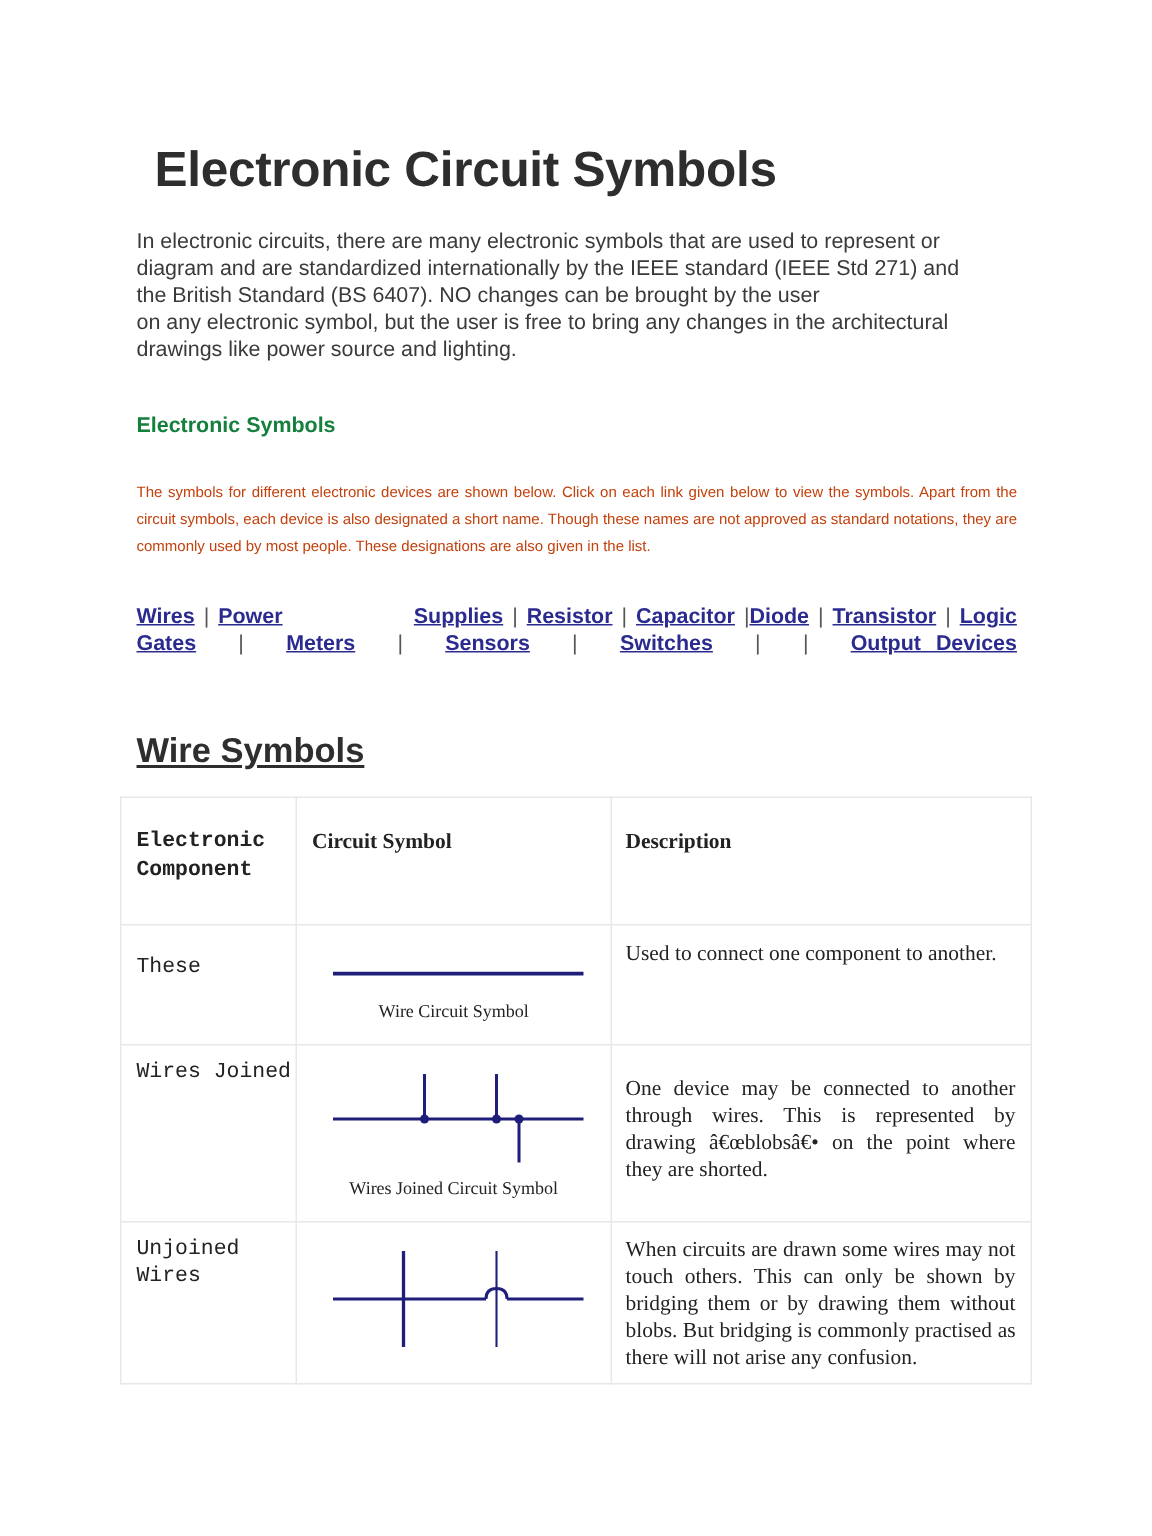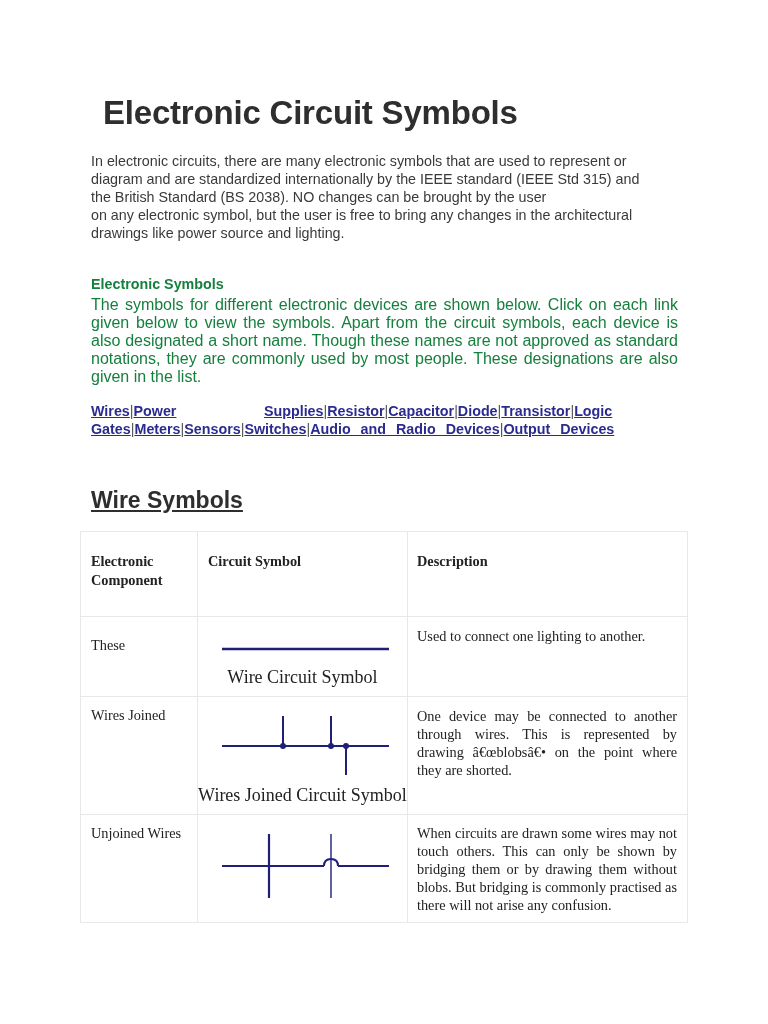--- a/index.html
+++ b/index.html
@@ -17,61 +17,61 @@
   .intro {
     position: absolute; left: 0; top: 152px; width: 590px;
     font-size: 14.3px; line-height: 18px; color: #3a3a3a; margin: 0;
   }
   .intro span { display: block; white-space: nowrap; }
   h3 {
     position: absolute; left: 0; top: 276px; margin: 0;
     font-size: 14.3px; font-weight: bold; color: #15803d;
   }
   .para2 {
-    position: absolute; left: 0; top: 296px; width: 587px;
-    font-size: 16px; line-height: 18px; color: #15803d; margin: 0;
+    position: absolute; left: 0; top: 320px; width: 587px;
+    font-size: 10px; line-height: 18px; color: #c2410c; margin: 0;
     text-align: justify;
   }
   .links {
     position: absolute; left: 0; top: 402px; width: 587px;
     font-size: 14.3px; line-height: 18px; font-weight: bold; color: #3a3a3a;
     text-align: justify; text-align-last: justify;
   }
-  .links .line { display: flex; justify-content: flex-start; white-space: nowrap; }
+  .links .line { display: flex; justify-content: space-between; white-space: nowrap; }
   .links a { color: #2b2b8f; text-decoration: underline; cursor: pointer; }
   .links .sep { font-weight: normal; color: #555; }
   h2 {
     position: absolute; left: 0; top: 487px; margin: 0;
     font-size: 23px; font-weight: bold; color: #2e2e2e; text-decoration: underline;
   }
   table {
     position: absolute; left: 80px; top: 531px; width: 608px;
     border-collapse: collapse; font-family: "Liberation Serif", serif;
     font-size: 14.3px; color: #222;
   }
   td, th { border: 1px solid #e8e8e8; vertical-align: top; padding: 0; }
   th { font-weight: bold; text-align: left; }
-  .c1 { width: 106px; padding-left: 10px; }
+  .c1 { width: 106px; padding-left: 10px; font-family: Liberation Mono, monospace; }
   .c2 { width: 199px; padding-left: 10px; }
   .c3 { padding-left: 9px; padding-right: 10px; }
   .hdr th { height: 85px; padding-top: 20px; line-height: 19px; box-sizing: border-box; }
   .desc { text-align: justify; line-height: 18px; }
-  .caption { font-size: 18px; text-align: center; color: #222; display: block; }
+  .caption { font-size: 12px; text-align: center; color: #222; display: block; }
   svg { display: block; }
 </style>
 </head>
 <body>
 
 <div class="page">
   <h1>Electronic Circuit Symbols</h1>
 
   <p class="intro">
     <span>In electronic circuits, there are many electronic symbols that are used to represent or</span>
-    <span>diagram and are standardized internationally by the IEEE standard (IEEE Std 315) and</span>
-    <span>the British Standard (BS 2038). NO changes can be brought by the user</span>
+    <span>diagram and are standardized internationally by the IEEE standard (IEEE Std 271) and</span>
+    <span>the British Standard (BS 6407). NO changes can be brought by the user</span>
     <span>on any electronic symbol, but the user is free to bring any changes in the architectural</span>
     <span>drawings like power source and lighting.</span>
   </p>
 
   <h3>Electronic Symbols</h3>
 
   <p class="para2">The symbols for different electronic devices are shown below. Click on each link given below to view the symbols. Apart from the circuit symbols, each device is also designated a short name. Though these names are not approved as standard notations, they are commonly used by most people. These designations are also given in the list.</p>
 
   <div class="links">
     <div class="line">
@@ -96,21 +96,20 @@
     </div>
     <div class="line">
       <a>Gates</a>
       <span class="sep">|</span>
       <a>Meters</a>
       <span class="sep">|</span>
       <a>Sensors</a>
       <span class="sep">|</span>
       <a>Switches</a>
       <span class="sep">|</span>
-      <a style="word-spacing:6px;">Audio and Radio Devices</a>
       <span class="sep">|</span>
       <a style="word-spacing:6px;">Output Devices</a>
     </div>
   </div>
 
   <h2>Wire Symbols</h2>
 </div>
 
 <table>
   <tbody>
@@ -121,38 +120,38 @@
   </tr>
 
   <tr style="height:80px;">
     <td class="c1" style="padding-top:20px;">These</td>
     <td class="c2">
       <svg width="190" height="36" style="margin-top:12px;">
         <line x1="14" y1="20" x2="181" y2="20" stroke="#1f1f7a" stroke-width="2.5"></line>
       </svg>
       <span class="caption" style="margin-left:-10px; margin-top:2px;">Wire Circuit Symbol</span>
     </td>
-    <td class="c3 desc" style="padding-top:10px;">Used to connect one lighting to another.</td>
+    <td class="c3 desc" style="padding-top:10px;">Used to connect one component to another.</td>
   </tr>
 
   <tr style="height:118px;">
     <td class="c1" style="padding-top:10px;">Wires Joined</td>
     <td class="c2">
       <svg width="190" height="66" style="margin-top:16px;">
         <line x1="14" y1="33" x2="181" y2="33" stroke="#1f1f7a" stroke-width="2"></line>
         <line x1="75" y1="3" x2="75" y2="33" stroke="#1f1f7a" stroke-width="2"></line>
         <line x1="123" y1="3" x2="123" y2="33" stroke="#1f1f7a" stroke-width="2"></line>
         <line x1="138" y1="33" x2="138" y2="62" stroke="#1f1f7a" stroke-width="2"></line>
         <circle cx="75" cy="33" r="3" fill="#1f1f7a"></circle>
         <circle cx="123" cy="33" r="3" fill="#1f1f7a"></circle>
         <circle cx="138" cy="33" r="3" fill="#1f1f7a"></circle>
       </svg>
       <span class="caption" style="margin-left:-10px; margin-top:6px;text-align:center;">Wires Joined Circuit Symbol</span>
     </td>
-    <td class="c3 desc" style="padding-top:10px;">One device may be connected to another through wires. This is represented by drawing â€œblobsâ€•  on the point where they are shorted.</td>
+    <td class="c3 desc" style="padding-top:20px;">One device may be connected to another through wires. This is represented by drawing â€œblobsâ€•  on the point where they are shorted.</td>
   </tr>
 
   <tr style="height:108px;">
     <td class="c1" style="padding-top:9px; line-height:18px;">Unjoined Wires</td>
     <td class="c2">
       <svg width="190" height="84" style="margin-top:13px;">
         <line x1="14" y1="38" x2="116" y2="38" stroke="#1f1f7a" stroke-width="2"></line>
         <path d="M116 38 Q116 31 123 31 Q130 31 130 38" fill="none" stroke="#1f1f7a" stroke-width="2"></path>
         <line x1="130" y1="38" x2="181" y2="38" stroke="#1f1f7a" stroke-width="2"></line>
         <line x1="61" y1="6" x2="61" y2="70" stroke="#1f1f7a" stroke-width="2.2"></line>

